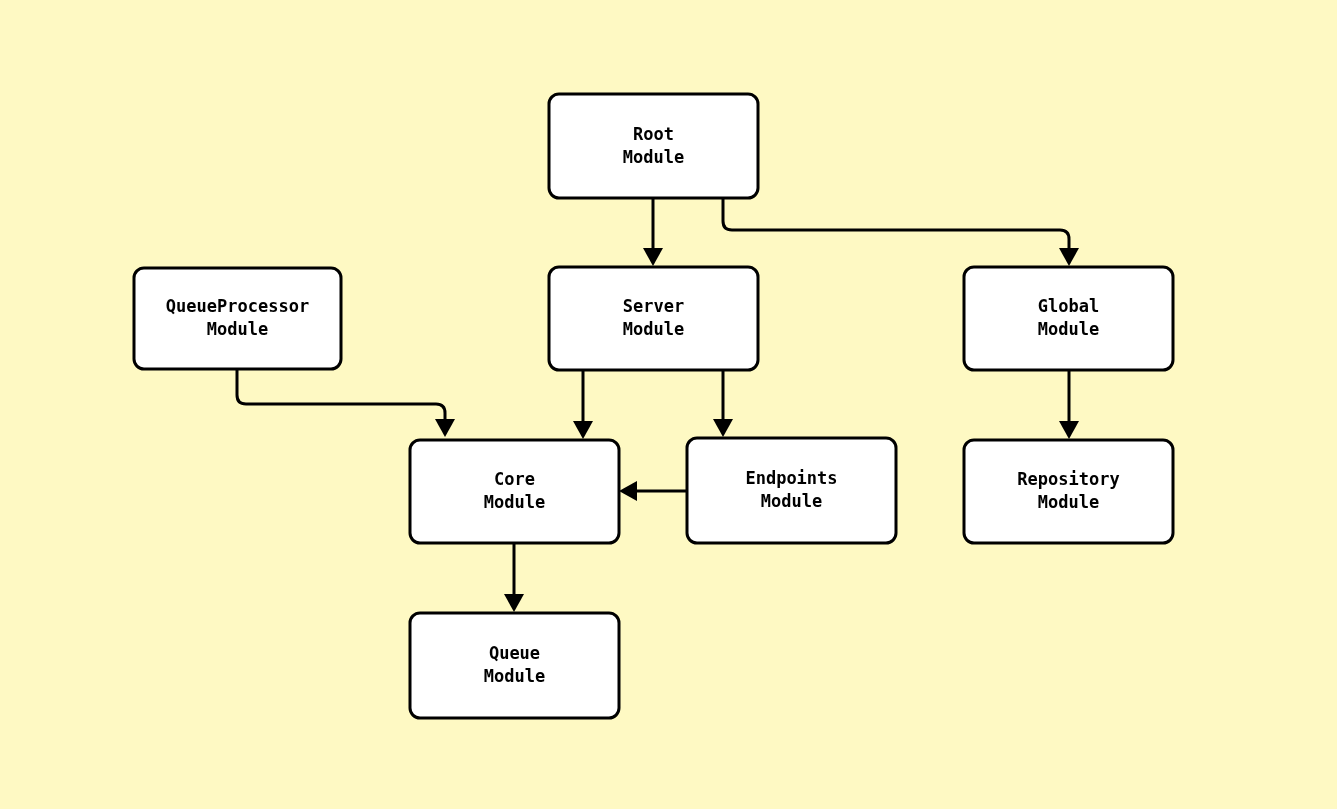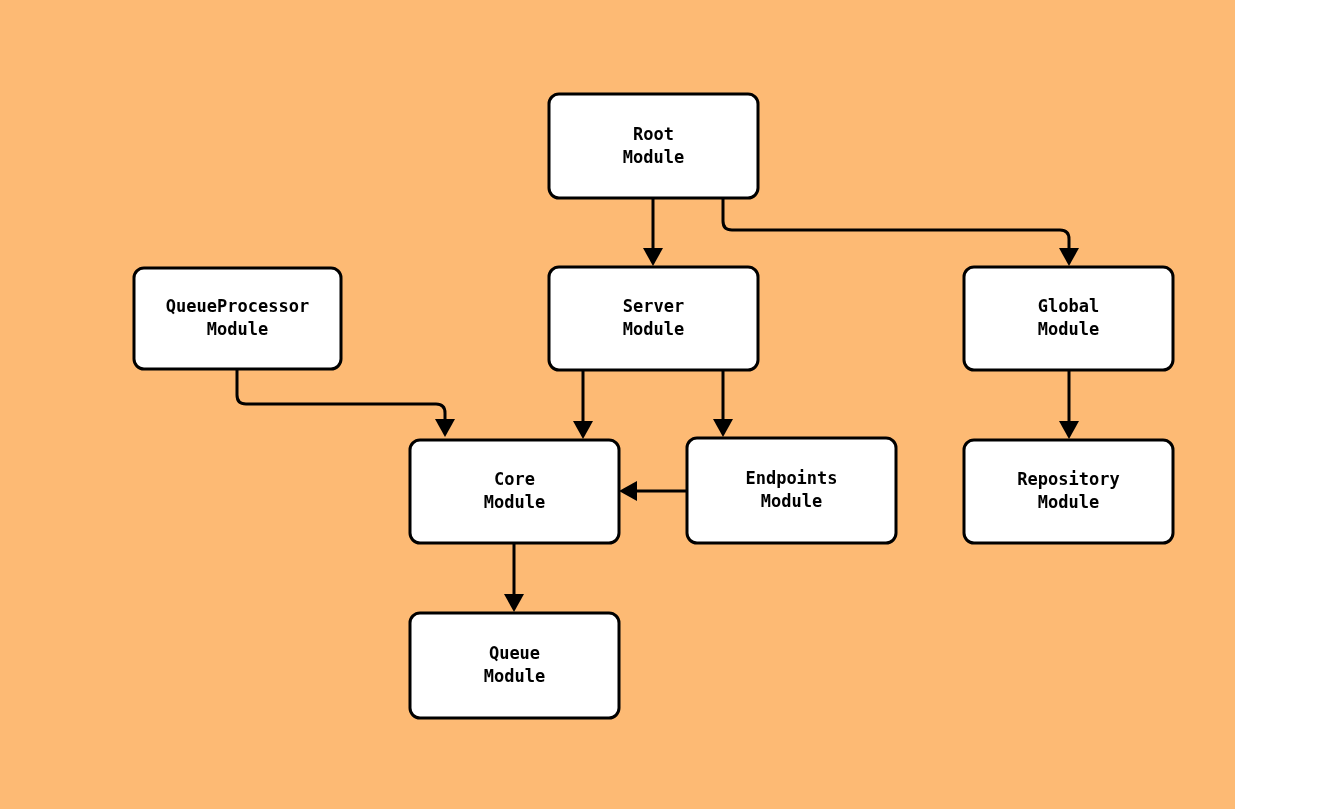--- a/index.html
+++ b/index.html
@@ -9,23 +9,23 @@
     background: #ffffff;
   }
   body {
     width: 1337px;
     height: 809px;
     overflow: hidden;
     font-family: "DejaVu Sans Mono", "Liberation Mono", monospace;
   }
   #diagram-root {
     position: relative;
-    width: 1235px;
+    width: 1337px;
     height: 809px;
-    background: #fdba74;
+    background: #fef9c3;
   }
   svg.diagram-canvas {
     display: block;
     width: 1337px;
     height: 809px;
   }
   .node-box {
     fill: #ffffff;
     stroke: #000000;
     stroke-width: 3;

